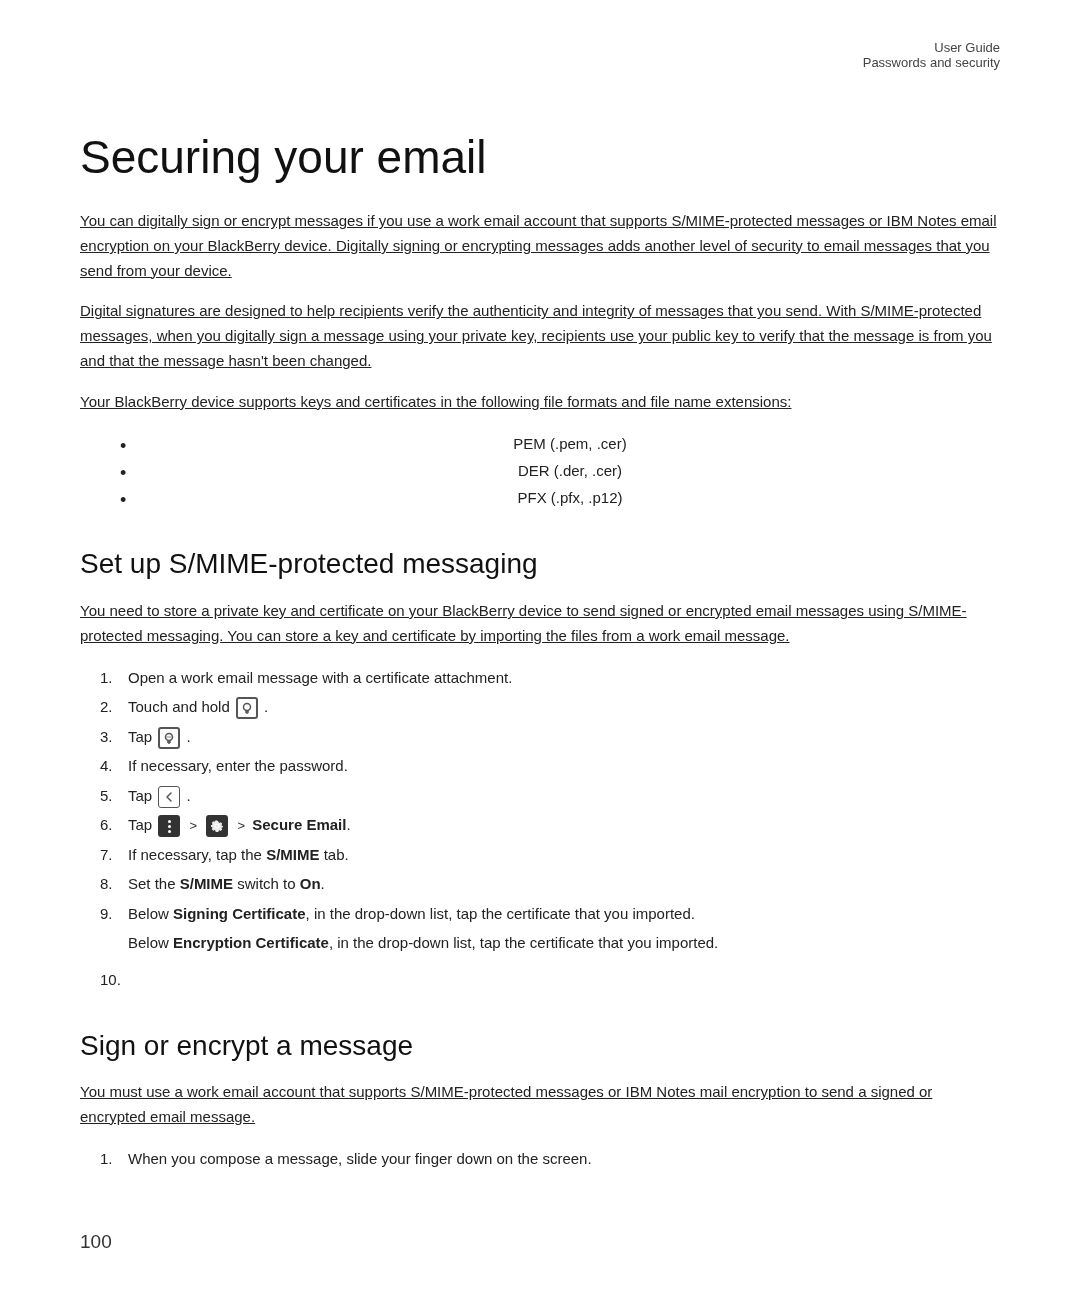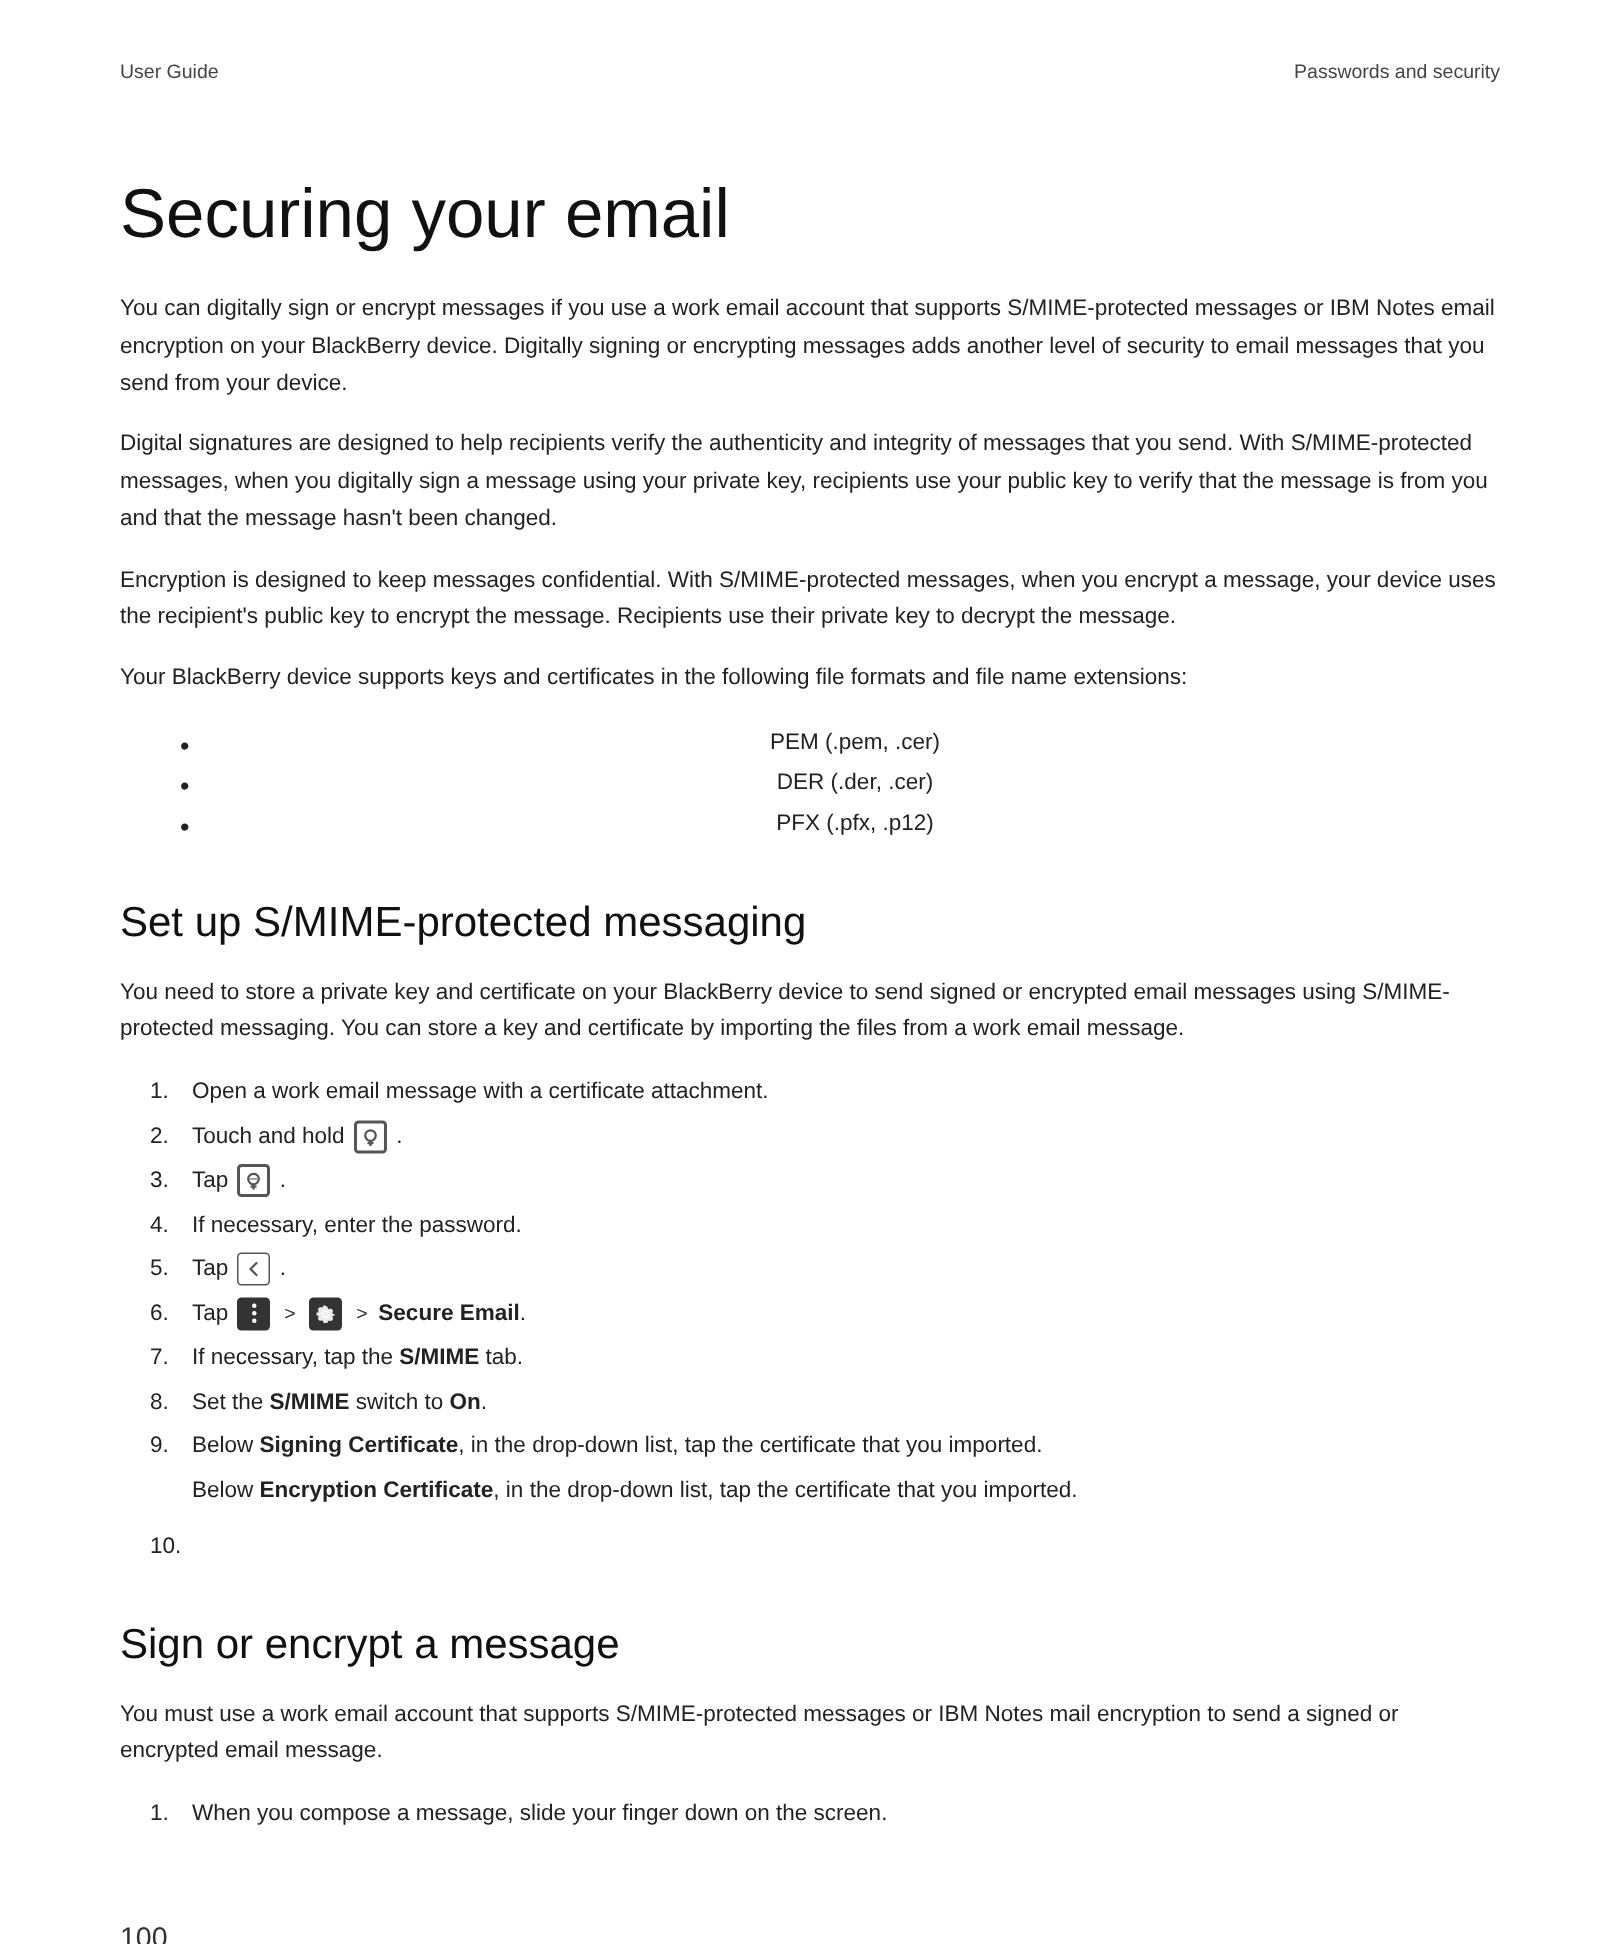--- a/index.html
+++ b/index.html
@@ -20,20 +20,21 @@
     .page-container {
       padding: 40px 80px 60px 80px;
       max-width: 1080px;
     }
 
     .header-bar {
       display: flex;
       justify-content: space-between;
       align-items: flex-end;
       margin-bottom: 60px;
+      flex-direction: column;
     }
 
     .header-left, .header-right {
       font-size: 13px;
       color: #444;
     }
 
     .page-title {
       font-size: 46px;
       font-weight: 300;
@@ -41,20 +42,21 @@
       margin-bottom: 24px;
       line-height: 1.2;
       margin-top: 20px;
     }
 
     .body-text {
       font-size: 15px;
       line-height: 1.65;
       color: #222;
       margin-bottom: 16px;
+      text-decoration: underline;
     }
 
     .bullet-list {
       list-style: none;
       margin: 8px 0 16px 40px;
       text-align: center;
     }
 
     .bullet-list li {
       font-size: 15px;
@@ -205,21 +207,20 @@
 
   <div class="header-bar">
     <span class="header-left">User Guide</span>
     <span class="header-right">Passwords and security</span>
   </div>
 
   <h1 class="page-title">Securing your email</h1>
 
   <p class="body-text">You can digitally sign or encrypt messages if you use a work email account that supports S/MIME-protected messages or IBM Notes email encryption on your BlackBerry device. Digitally signing or encrypting messages adds another level of security to email messages that you send from your device.</p>
   <p class="body-text">Digital signatures are designed to help recipients verify the authenticity and integrity of messages that you send. With S/MIME-protected messages, when you digitally sign a message using your private key, recipients use your public key to verify that the message is from you and that the message hasn't been changed.</p>
-  <p class="body-text">Encryption is designed to keep messages confidential. With S/MIME-protected messages, when you encrypt a message, your device uses the recipient's public key to encrypt the message. Recipients use their private key to decrypt the message.</p>
   <p class="body-text">Your BlackBerry device supports keys and certificates in the following file formats and file name extensions:</p>
 
   <ul class="bullet-list">
     <li><span>PEM (.pem, .cer)</span></li>
     <li><span>DER (.der, .cer)</span></li>
     <li><span>PFX (.pfx, .p12)</span></li>
   </ul>
 
   <h2 class="section-heading">Set up S/MIME-protected messaging</h2>
   <p class="body-text">You need to store a private key and certificate on your BlackBerry device to send signed or encrypted email messages using S/MIME-protected messaging. You can store a key and certificate by importing the files from a work email message.</p>

